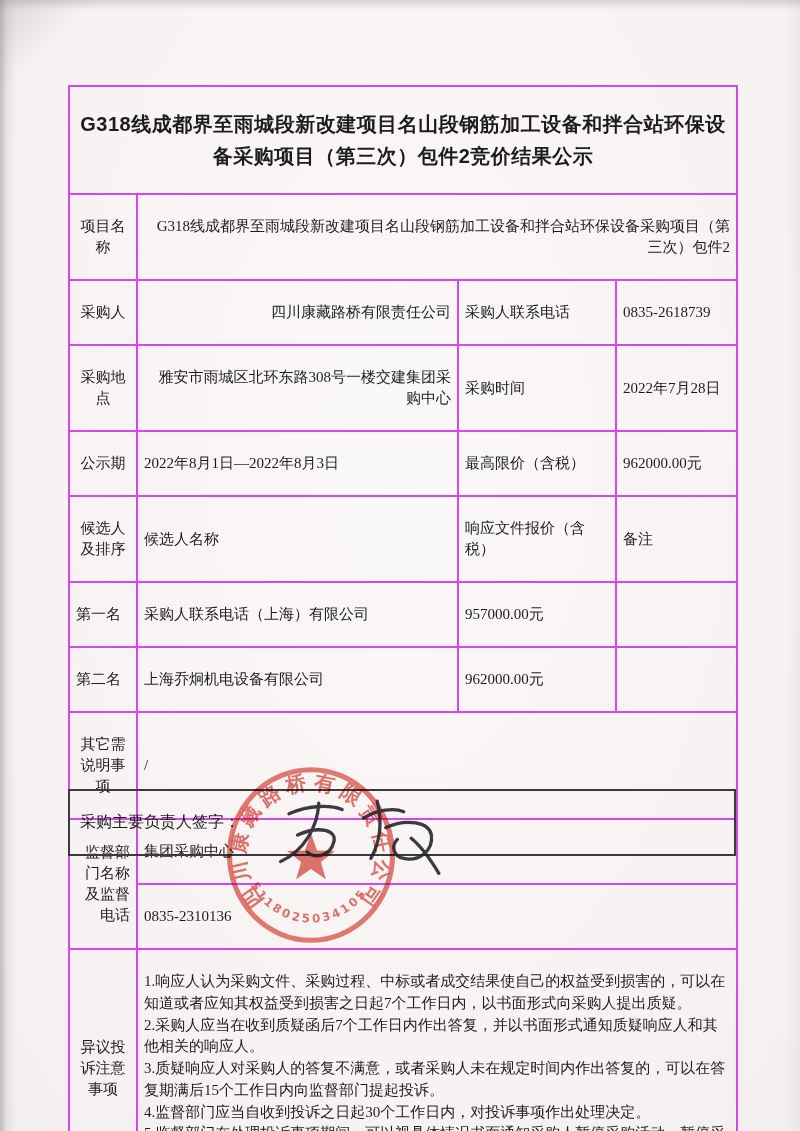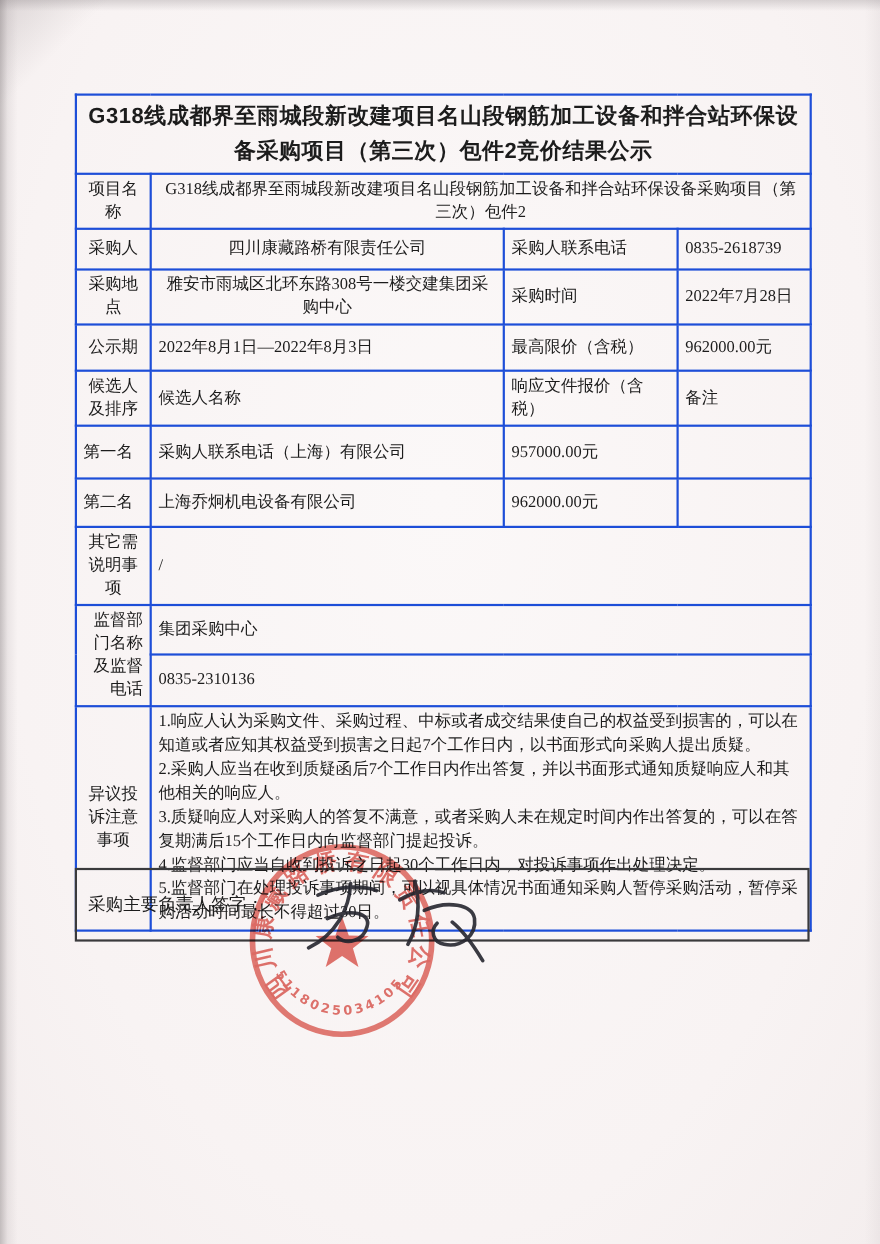--- a/index.html
+++ b/index.html
@@ -18,27 +18,27 @@
       linear-gradient(135deg, rgba(150,140,143,0.28) 0px, rgba(250,246,246,0) 70px),
       linear-gradient(270deg, rgba(190,182,185,0.16) 0px, rgba(250,246,246,0) 14px),
       radial-gradient(ellipse at 50% 40%, #fbf8f8 0%, #f8f3f3 70%, #f4eeee 100%);
   }
   .sheet{position:absolute;left:68px;top:85px;width:668px;}
   table.doc{
     border-collapse:collapse;table-layout:fixed;width:668px;
     font-size:15px;line-height:1.4;
   }
   table.doc td{
-    border:2px solid #1d4ed8;vertical-align:middle;
-    padding:3px 6px;word-break:break-all;
+    border:2px solid #d946ef;vertical-align:middle;
+    padding:21px 6px;word-break:break-all;
   }
   td.lbl{padding:2px 3px;text-align:center;}
   td.lblc{padding:2px 1px;text-align:right;}
   .c{text-align:left;font-family:Liberation Serif, serif;}
-  .l{text-align:center;}
+  .l{text-align:right;}
   tr.h-title{height:72px;}
   tr.h-r1{height:50px;}
   tr.h-r2{height:37px;}
   tr.h-r3{height:45px;}
   tr.h-r4{height:42px;}
   tr.h-r5{height:41px;}
   tr.h-r6{height:48px;}
   tr.h-r7{height:44px;}
   tr.h-r8{height:50px;}
   tr.h-r9a{height:38px;}

